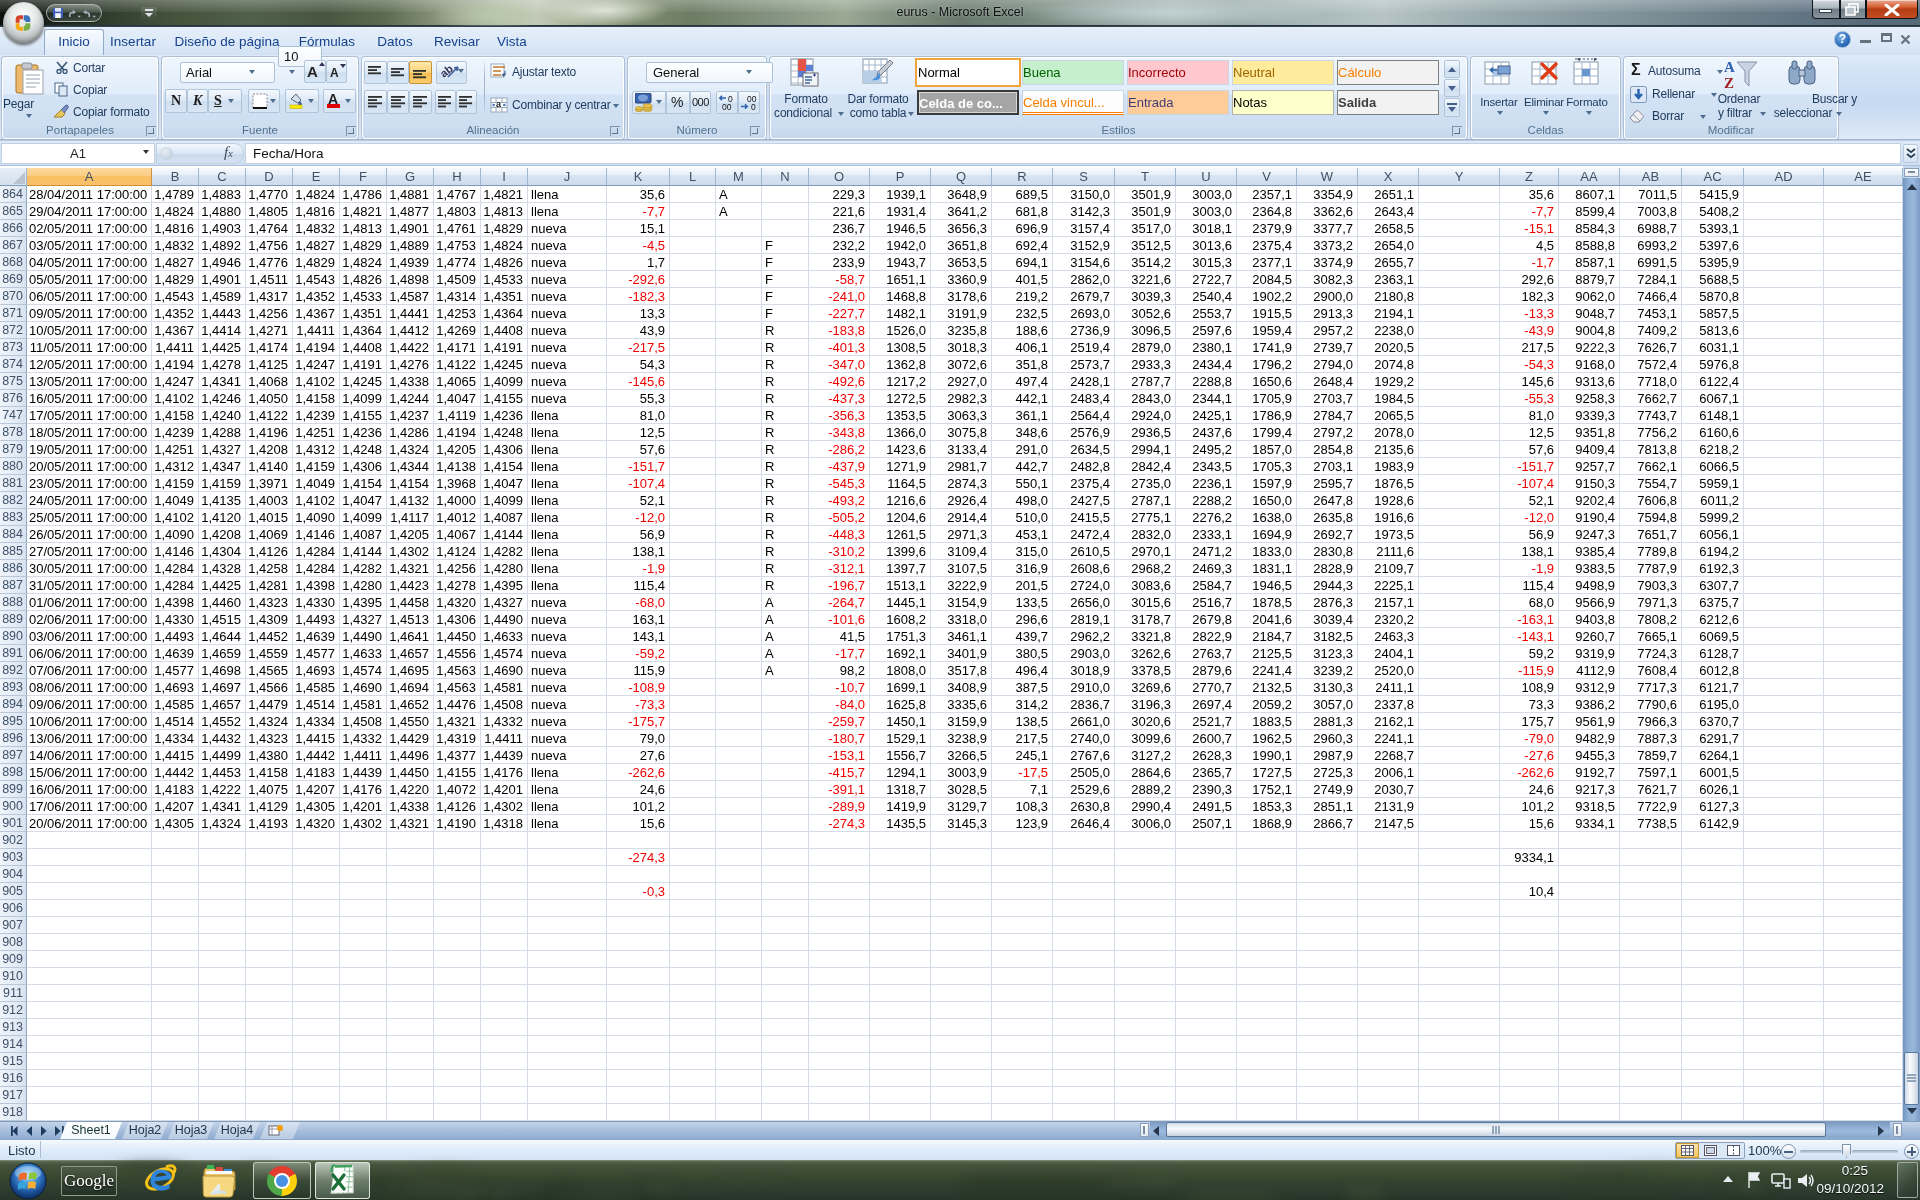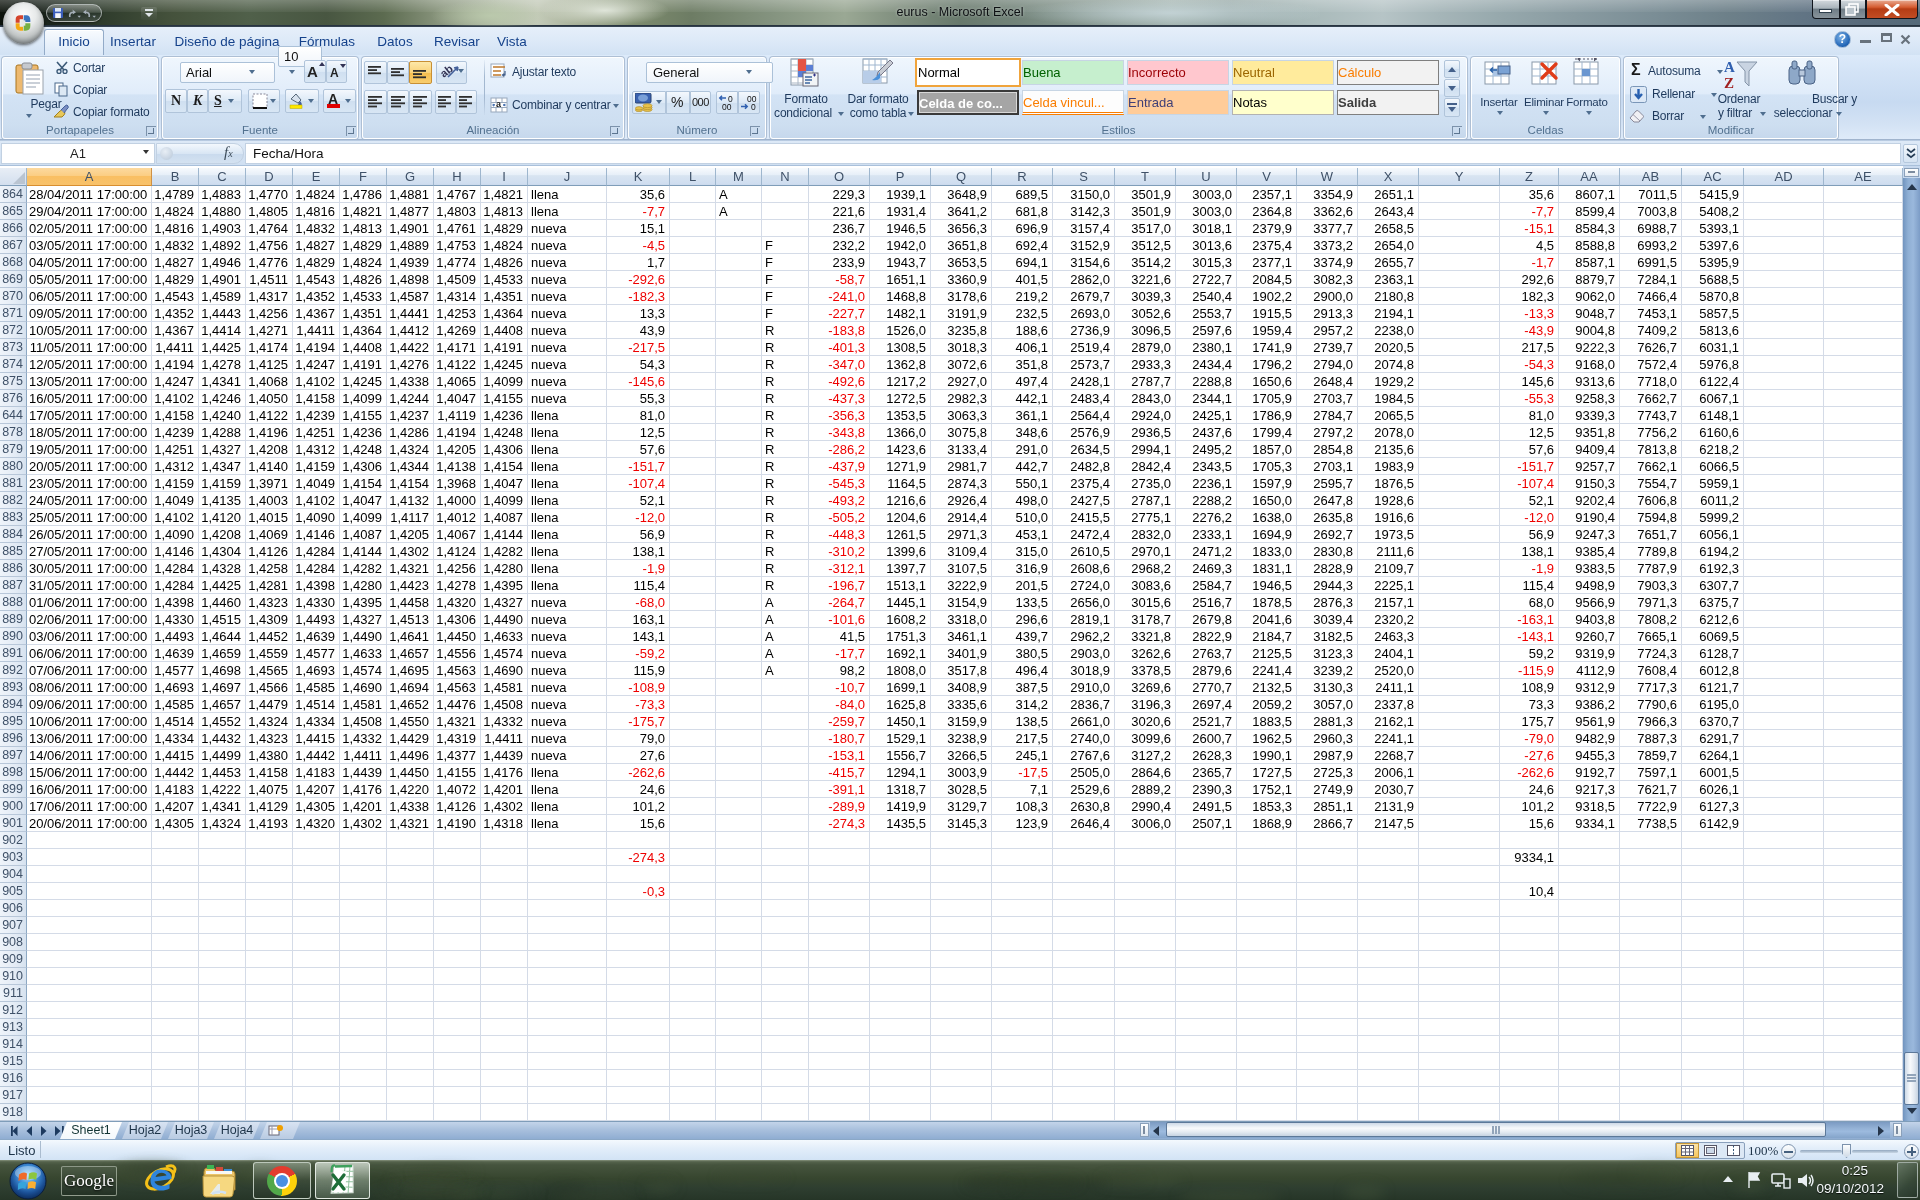--- a/index.html
+++ b/index.html
@@ -161,21 +161,21 @@
 </div>
 <div id="ribbon-bottom" class="abs"></div>
 <svg class="abs" style="top:62px;left:13px" width="34" height="34" viewBox="0 0 34 34">
 <rect x="3" y="3" width="22" height="28" rx="2" fill="#edb96f" stroke="#a9751e"></rect>
 <rect x="9" y="1" width="10" height="6" rx="2" fill="#c6c9ce" stroke="#8a8f96"></rect>
 <rect x="10" y="8" width="20" height="24" fill="#fff" stroke="#9aa2ac"></rect>
 <g stroke="#b9c1cb" stroke-width="1.5">
         <path d="M13 13h14M13 17h14M13 21h14M13 25h10"></path>
       </g>
 </svg>
-<div class="btxt" style="top:97px;left:24px;width:44px;text-align:center;">Pegar</div>
+<div class="btxt" style="top:97px;left:3px;width:44px;">Pegar</div>
 <div class="dar" style="top:114px;left:26px;"></div>
 <svg class="abs" style="top:60px;left:55px" width="14" height="14" viewBox="0 0 14 14">
 <path d="M2 2 L9 10 M12 2 L5 10" stroke="#3c5a78" stroke-width="1.6"></path>
 <circle cx="4" cy="11.5" r="2" fill="none" stroke="#3c5a78" stroke-width="1.4"></circle>
 <circle cx="10" cy="11.5" r="2" fill="none" stroke="#3c5a78" stroke-width="1.4"></circle>
 </svg>
 <div class="btxt" style="top:61px;left:73px;">Cortar</div>
 <svg class="abs" style="top:82px;left:54px" width="15" height="15" viewBox="0 0 15 15">
 <rect x="1" y="1" width="8" height="10" fill="#fff" stroke="#4a698c"></rect>
 <rect x="5" y="4" width="8" height="10" fill="#dce8f4" stroke="#4a698c"></rect>
@@ -954,21 +954,21 @@
 <td class="c">1984,5</td>
 <td class="c"></td>
 <td class="c red">-55,3</td>
 <td class="c">9258,3</td>
 <td class="c">7662,7</td>
 <td class="c">6067,1</td>
 <td class="c"></td>
             <td class="c"></td>
 </tr>
 <tr>
-<td class="rh">644</td>
+<td class="rh">747</td>
 <td class="c">17/05/2011 17:00:00</td>
 <td class="c">1,4158</td>
 <td class="c">1,4240</td>
 <td class="c">1,4122</td>
 <td class="c">1,4239</td>
 <td class="c">1,4155</td>
 <td class="c">1,4237</td>
 <td class="c">1,4119</td>
 <td class="c">1,4236</td>
 <td class="c lft">llena</td>
@@ -2441,21 +2441,21 @@
       <path d="M0.5 3.5 h12 M0.5 7 h12 M4.5 0.5 v10 M8.5 0.5 v10" stroke="#667"></path>
     </svg>
 <svg class="abs" style="top:1145px;left:1704px" width="13" height="11" viewBox="0 0 13 11">
       <rect x="0.5" y="0.5" width="12" height="10" fill="#fff" stroke="#556"></rect>
       <rect x="2.5" y="2.5" width="8" height="6" fill="#cdd9e8" stroke="#667"></rect>
     </svg>
 <svg class="abs" style="top:1145px;left:1727px" width="13" height="11" viewBox="0 0 13 11">
       <rect x="0.5" y="0.5" width="12" height="10" fill="#fff" stroke="#556"></rect>
       <path d="M6.5 0.5 v10" stroke="#357" stroke-dasharray="2 1.5"></path>
     </svg>
-<div class="abs" style="top:1143px;left:1748px;font-size:13px;color:#1d3348;font-family:Liberation Serif, serif;">100%</div>
+<div class="abs" style="top:1143px;left:1748px;font-size:13px;color:#1d3348;">100%</div>
 <div class="abs" style="top:1144px;left:1781px;width:15px;height:15px;border-radius:50%;background:linear-gradient(180deg,#fdfefe,#d8e2ec);border:1px solid #7c92ac;"></div>
 <div class="abs" style="top:1150.5px;left:1784px;width:9px;height:2px;background:#44607e;"></div>
 <div class="abs" style="top:1150px;left:1800px;width:42px;height:3px;background:linear-gradient(180deg,#93a8bf,#c8d6e4);border-radius:2px;"></div>
 <div class="abs" style="top:1150px;left:1852px;width:46px;height:3px;background:linear-gradient(180deg,#93a8bf,#c8d6e4);border-radius:2px;"></div>
 <div class="abs" style="top:1144px;left:1842px;width:9px;height:14px;background:linear-gradient(180deg,#fdfefe,#cfdae6);border:1px solid #7c92ac;clip-path:polygon(0 0,100% 0,100% 70%,50% 100%,0 70%);"></div>
 <div class="abs" style="top:1144px;left:1904px;width:15px;height:15px;border-radius:50%;background:linear-gradient(180deg,#fdfefe,#d8e2ec);border:1px solid #7c92ac;"></div>
 <div class="abs" style="top:1150.5px;left:1907px;width:9px;height:2px;background:#44607e;"></div>
 <div class="abs" style="top:1147px;left:1910.5px;width:2px;height:9px;background:#44607e;"></div>
 <div id="taskbar" class="abs">
 <div class="tkblob" style="left:543px;top:21px;width:43px;height:17px;background:rgba(36,48,34,0.3697195987309744);"></div>

